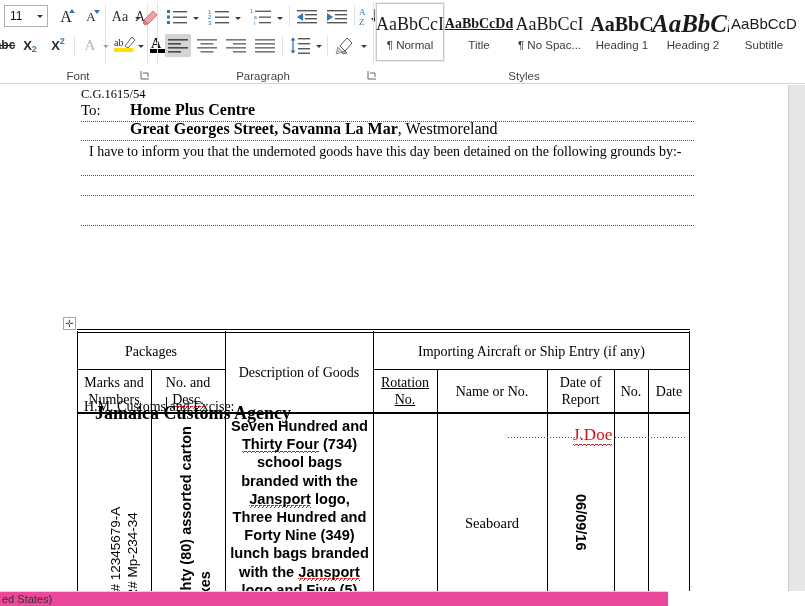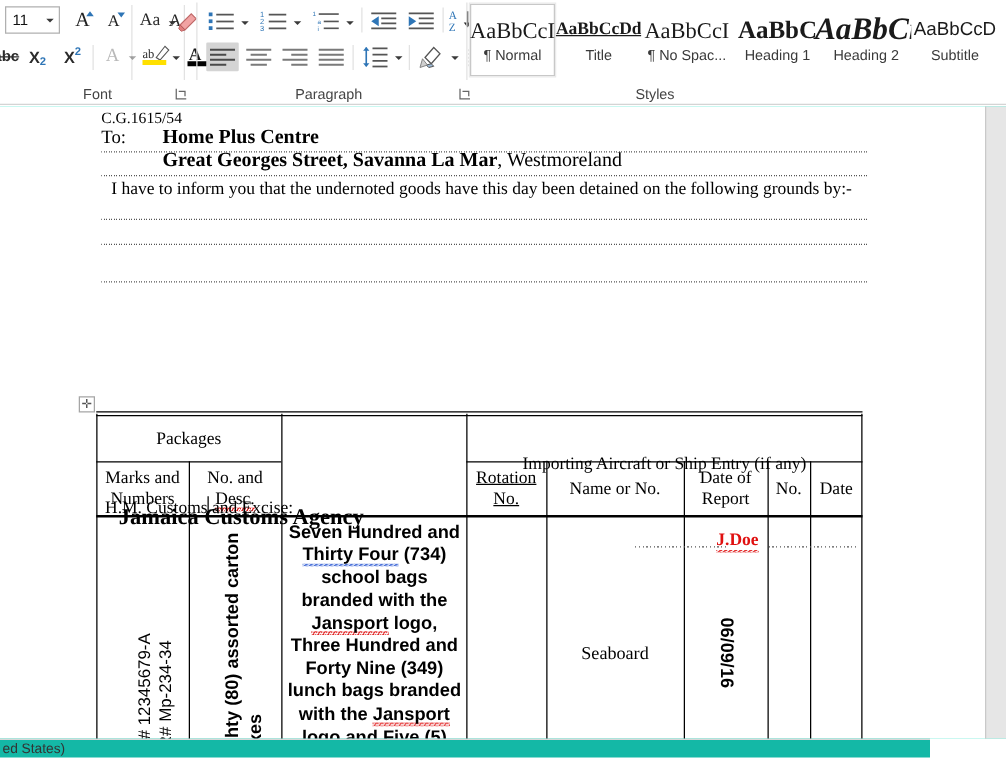--- a/index.html
+++ b/index.html
@@ -230,33 +230,33 @@
     position: absolute; left: 95px; top: 318px;
     font-size: 18px; font-weight: bold; color: #000;
   }
   #sig-line-left {
     position: absolute; left: 508px; top: 352px; width: 73px; height: 1px;
     background-image: repeating-linear-gradient(to right,
       #555 0px, #555 1px, rgba(0,0,0,0) 1px, rgba(0,0,0,0) 3px);
   }
   #sig-name {
     position: absolute; left: 573px; top: 340px;
-    font-size: 14px; font-weight: bold; color: #e01010;
+    font-size: 17px; font-weight: normal; color: #e01010;
   }
   #sig-line-right {
     position: absolute; left: 615px; top: 352px; width: 72px; height: 1px;
     background-image: repeating-linear-gradient(to right,
       #555 0px, #555 1px, rgba(0,0,0,0) 1px, rgba(0,0,0,0) 3px);
   }
 
   
   #statusbar {
     position: absolute; left: 0; top: 591px;
-    width: 744px; height: 15px;
-    background: #14b8a6;
+    width: 668px; height: 15px;
+    background: #ec4899;
     border-top: 1px solid #d8d8d8;
     overflow: hidden;
   }
   #status-lang {
     position: absolute; left: 2px; top: 1px;
     font-size: 11px; color: #333;
     font-family: "Liberation Sans", sans-serif;
   }
 </style>
 </head>
@@ -577,21 +577,22 @@
       <div class="vline" style="left:74px; top:40px; height:266px;"></div>
       <div class="vline" style="left:148px; top:2px; height:304px;"></div>
       <div class="vline" style="left:296px; top:2px; height:304px;"></div>
       <div class="vline" style="left:360px; top:40px; height:266px;"></div>
       <div class="vline" style="left:470px; top:40px; height:266px;"></div>
       <div class="vline" style="left:537px; top:40px; height:266px;"></div>
       <div class="vline" style="left:571px; top:40px; height:266px;"></div>
       <div class="vline" style="left:612px; top:2px; height:304px;"></div>
 
       <div class="cellc" style="left:1px; top:5px; width:146px; height:34px;">Packages</div>
-      <div class="cellc" style="left:297px; top:5px; width:315px; height:34px;margin-top:20px;">Importing Aircraft or Ship Entry (if any)</div>
+      <div class="cellc" style="left:149px; top:5px; width:146px; height:77px;">Description of Goods</div>
+      <div class="cellc" style="left:297px; top:5px; width:315px; height:34px;">Importing Aircraft or Ship Entry (if any)</div>
 
       <div class="cellc" style="left:1px; top:42px; width:72px; height:40px; padding:0 4px;">Marks and Numbers</div>
 
       <div class="cellc" style="left:75px; top:42px; width:72px; height:40px; flex-direction:column;">
         <span>No. and</span>
         <span class="sq-red">Desc.</span>
       </div>
 
       <div class="cellc" style="left:297px; top:42px; width:62px; height:40px; flex-direction:column;text-decoration:underline;">
         <span>Rotation</span>

